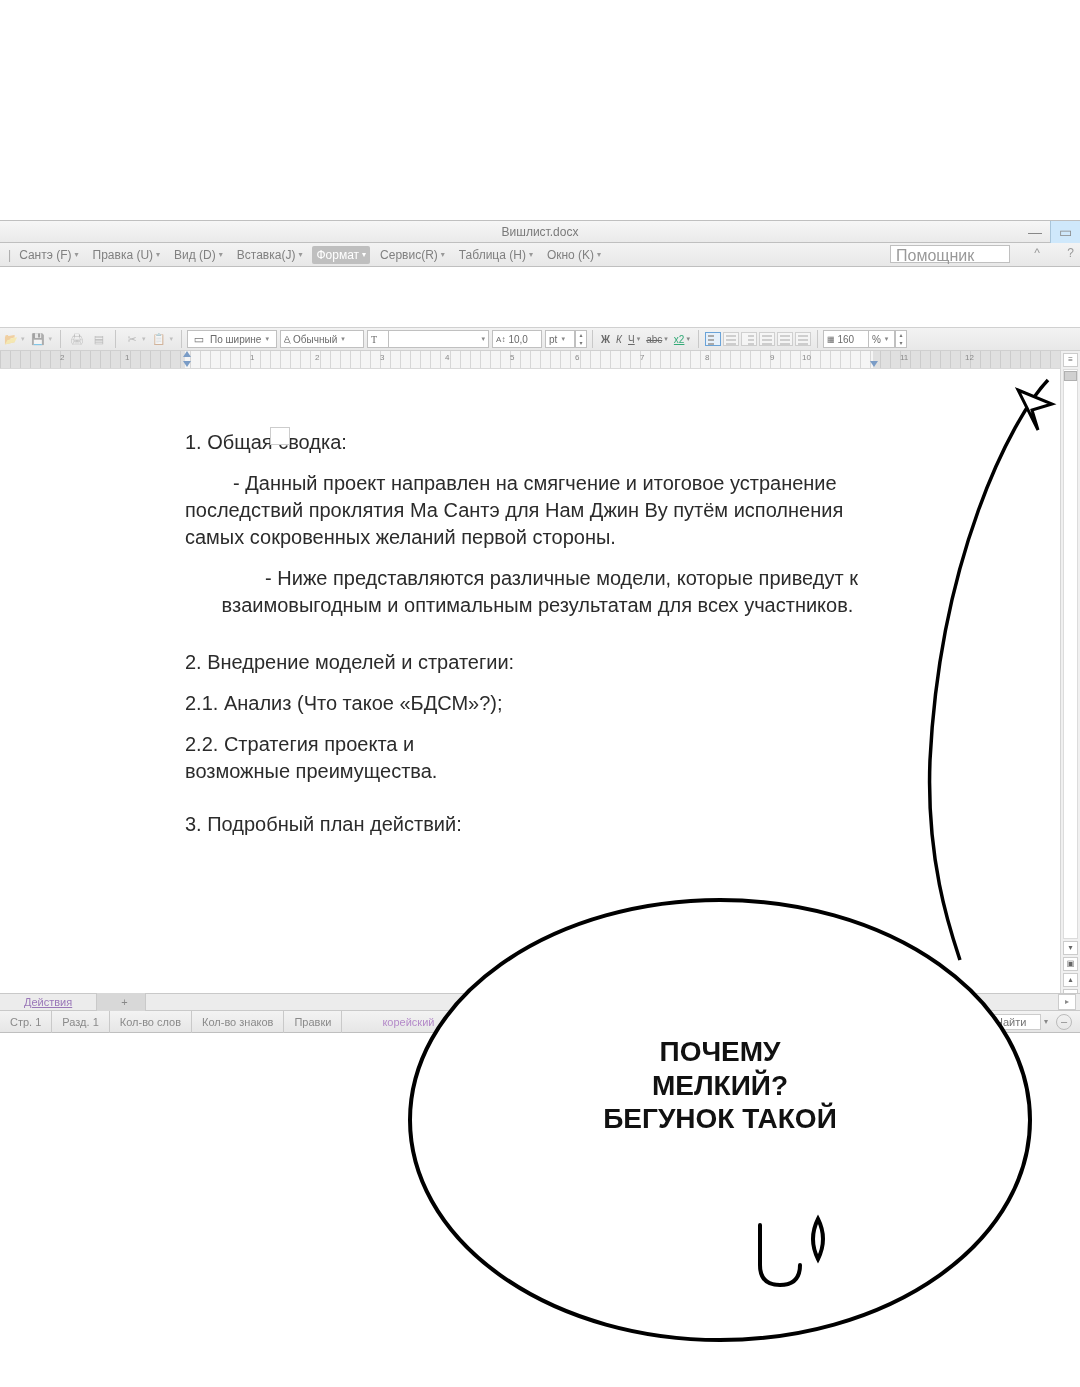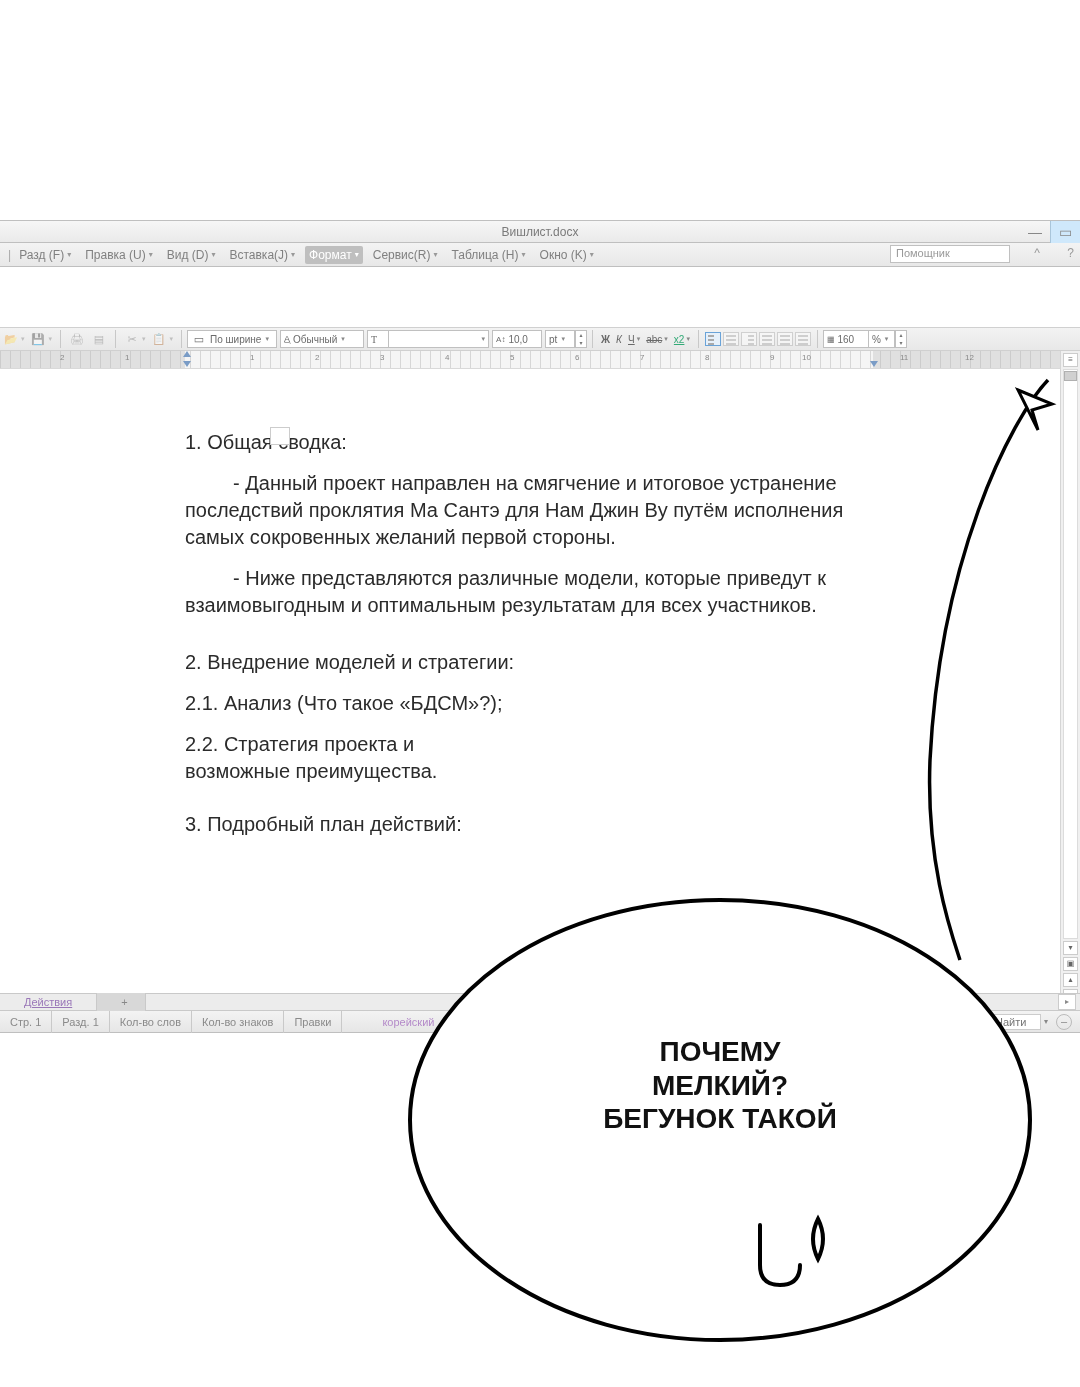--- a/index.html
+++ b/index.html
@@ -12,21 +12,21 @@
   .titlebar .wincontrols { position: absolute; right: 0; top: 0; height: 23px; display: flex; }
   .titlebar .wincontrols div { width: 30px; height: 23px; text-align: center; color: #888; font-size: 14px; }
   .titlebar .wincontrols .edge { background: #cfe8fb; border-left: 1px solid #a9c5da; }
   
   
   .menubar { position: absolute; left: 0; top: 243px; width: 1080px; height: 24px; background: linear-gradient(#f3f3f3,#e8e8e8); border-bottom: 1px solid #bfbfbf; font-size: 12px; color: #808080; display: flex; align-items: center; padding-left: 8px; }
   .menubar .pipe { color: #aaa; margin-right: 4px; }
   .menubar .mitem { display: flex; align-items: center; margin-right: 6px; padding: 2px 4px; cursor: default; }
   .menubar .mitem.active { background: #bfbfbf; color: #fff; border-radius: 2px; }
   .menubar .arrow { font-size: 8px; margin-left: 3px; color: #999; }
-  .menubar .helper { position: absolute; right: 70px; top: 2px; width: 120px; height: 18px; border: 1px solid #c0c0c0; background: #fff; font-size: 11px; color: #999; padding: 1px 5px; }
+  .menubar .helper { position: absolute; right: 70px; top: 2px; width: 120px; height: 18px; border: 1px solid #c0c0c0; background: #fff; font-size: 16px; color: #999; padding: 1px 5px; }
   .menubar .helpbtn { position: absolute; right: 40px; top: 3px; font-size: 12px; color: #999; }
   .menubar .qbtn { position: absolute; right: 6px; top: 3px; font-size: 12px; color: #999; }
   
   
   .gap { position: absolute; left: 0; top: 267px; width: 1080px; height: 60px; background: #fff; }
   
   
   .toolbar { position: absolute; left: 0; top: 327px; width: 1080px; height: 24px; background: linear-gradient(#f3f3f3,#e8e8e8); border-top: 1px solid #d0d0d0; border-bottom: 1px solid #d0d0d0; display: flex; align-items: center; font-size: 10px; color: #6a6a6a; }
   .tb-sep { width: 1px; height: 18px; background: #c8c8c8; margin: 0 5px; }
   .tb-btn { display: flex; align-items: center; padding: 0 3px; height: 20px; }
@@ -103,21 +103,21 @@
   <span>Вишлист.docx</span>
   <div class="wincontrols">
     <div>—</div>
     <div class="edge">▭</div>
   </div>
 </div>
 
 <div class="menubar">
   <span class="pipe">|</span>
   <div class="mitem">
-      <span>Разд (F)</span>
+      <span>Сантэ (F)</span>
       <span class="arrow">▾</span>
     </div>
   <div class="mitem">
       <span>Правка (U)</span>
       <span class="arrow">▾</span>
     </div>
   <div class="mitem">
       <span>Вид (D)</span>
       <span class="arrow">▾</span>
     </div>
@@ -269,21 +269,21 @@
   <div class="ruler-ind bot" style="left:183px;"></div>
   <div class="ruler-ind bot" style="left:870px;"></div>
 </div>
 
 <div class="canvas">
   <div class="page">
     <div class="inlabel"></div>
     <div class="doc">
       <p class="sec">1. Общая сводка:</p>
       <p class="indent" style="text-indent:48px; padding-left:0;">- Данный проект направлен на смягчение и итоговое устранение последствий проклятия Ма Сантэ для Нам Джин Ву путём исполнения самых сокровенных желаний первой стороны.</p>
-      <p class="indent" style="text-indent:48px; padding-left:0; margin-bottom:30px;">- Ниже представляются различные модели, которые приведут к взаимовыгодным и оптимальным результатам для всех участников.</p>
+      <p class="indent" style="text-indent:48px; padding-left:0; margin-bottom:30px;text-align:center;">- Ниже представляются различные модели, которые приведут к взаимовыгодным и оптимальным результатам для всех участников.</p>
       <p class="sec">2. Внедрение моделей и стратегии:</p>
       <p class="sec">2.1. Анализ (Что такое «БДСМ»?);</p>
       <p class="sec" style="max-width:300px; margin-bottom:26px;">2.2. Стратегия проекта и возможные преимущества.</p>
       <p class="sec">3. Подробный план действий:</p>
     </div>
   </div>
 </div>
 
 <div class="vscroll">
   <div class="sbtn" style="top:2px;">≡</div>

